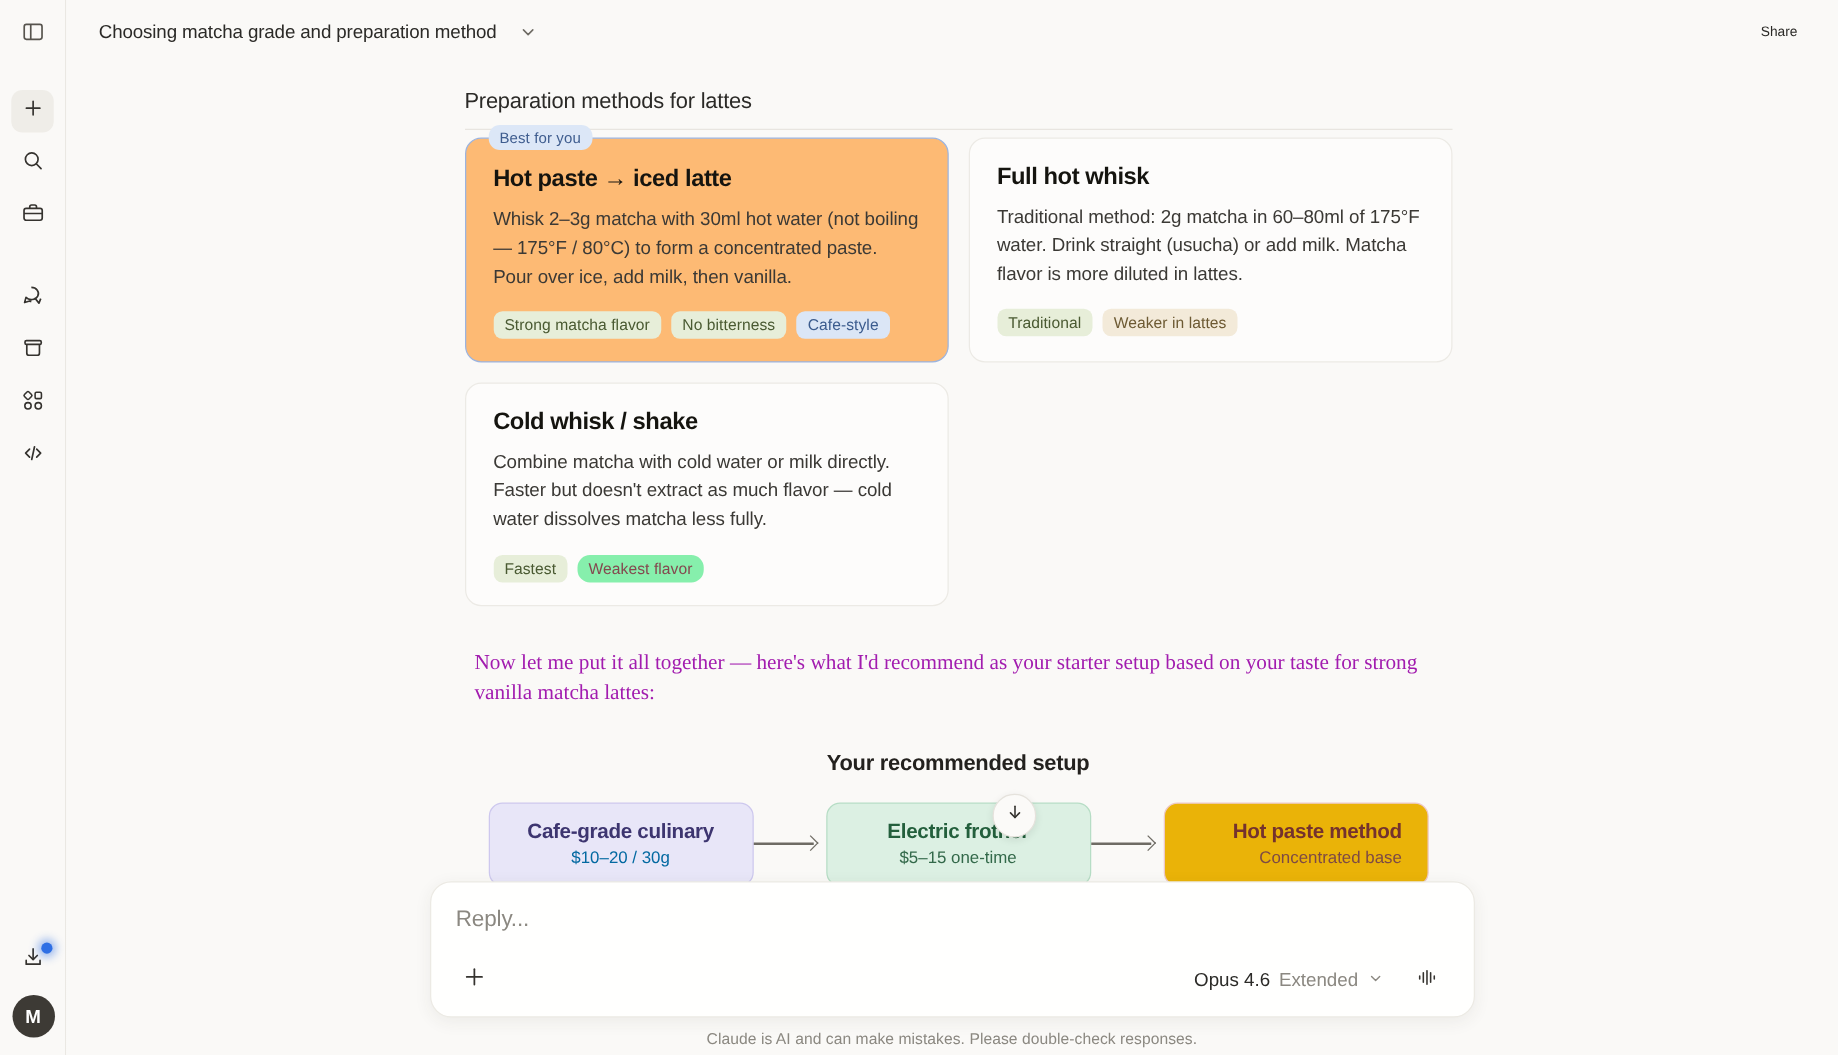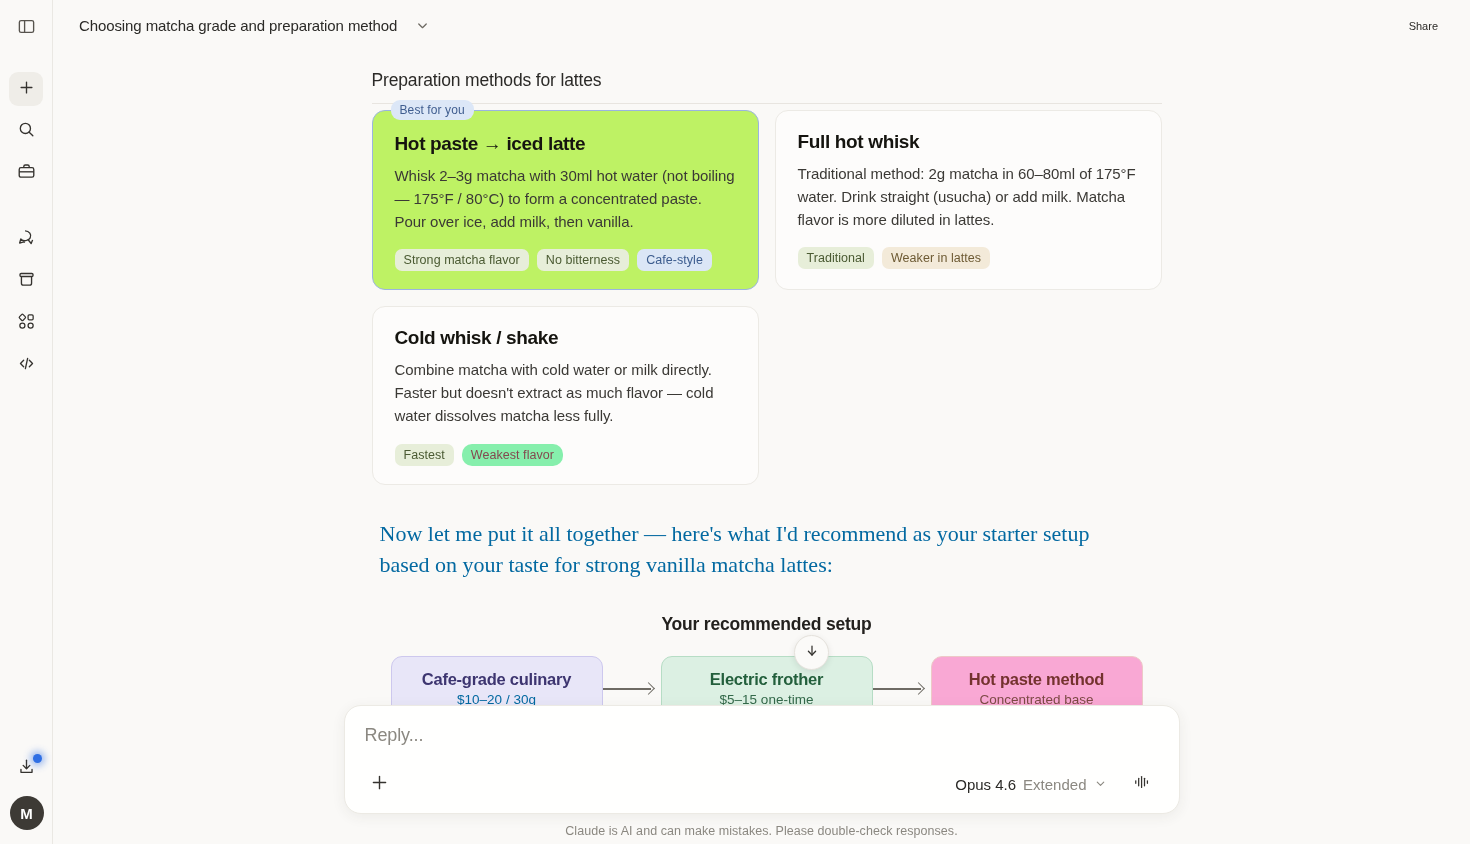--- a/index.html
+++ b/index.html
@@ -96,21 +96,21 @@
 
   .card {
     background: #fdfcfb;
     border: 1px solid #eceae5;
     border-radius: 13px;
     padding: 20px 22px 18px 22px;
     position: relative;
   }
   .card.featured {
     border: 1.6px solid #9bb4e0;
-    background: #bef264;
+    background: #fdba74;
     padding-top: 22px;
   }
   .badge {
     position: absolute; top: -11px; left: 18px;
     background: #dce7f7; color: #3f5d8f;
     font-size: 12px; padding: 3px 9px; border-radius: 9px;
     letter-spacing: .1px;
   }
   .card h3 {
     font-size: 19px; font-weight: 700; letter-spacing: -0.35px;
@@ -125,42 +125,42 @@
     font-size: 12.5px; padding: 4px 9px; border-radius: 7px;
     letter-spacing: .05px; white-space: nowrap;
   }
   .tag.green { background: #e7eed9; color: #4a5a32; }
   .tag.blue  { background: #dbe6f6; color: #3c5c8e; }
   .tag.amber { background: #f3ead9; color: #6d5a33; }
   .tag.rose  { background: #86efac; color: #84484f; border-radius: 10px; }
 
   .para {
     font-family: "Liberation Serif", serif;
-    font-size: 22px; line-height: 1.44; color: #0369a1;
+    font-size: 17px; line-height: 1.44; color: #a21caf;
     margin: 33px 0 0 8px; width: 760px;
   }
 
   
   .flow-wrap { margin-top: 33px; text-align: center; }
   .flow-title {
     font-size: 17.5px; font-weight: 600; color: #23211e;
     letter-spacing: -0.2px; margin-bottom: 21px;
   }
   .flow { display: flex; align-items: center; justify-content: center; }
   .fbox {
     border-radius: 11px; padding: 13px 20px 15px 20px;
     min-width: 212px; text-align: center;
   }
   .fbox .ft { font-size: 16.5px; font-weight: 700; letter-spacing: -0.25px; }
   .fbox .fs { font-size: 13.5px; margin-top: 3px; }
   .fbox.purple { background: #e8e6f8; border: 1px solid #cdc8ee; }
   .fbox.purple .ft { color: #3d3570; } .fbox.purple .fs { color: #0369a1; }
   .fbox.green { background: #dcf0e3; border: 1px solid #b6ddc5; }
   .fbox.green .ft { color: #235f3c; } .fbox.green .fs { color: #33694a; }
-  .fbox.pink { background: #f9a8d4; border: 1px solid #edc9c7; }
+  .fbox.pink { background: #eab308; border: 1px solid #edc9c7; text-align: right; }
   .fbox.pink .ft { color: #74322e; } .fbox.pink .fs { color: #7d4a45; }
   .arrow { width: 58px; height: 14px; position: relative; flex: 0 0 58px; }
   .arrow:before {
     content: ""; position: absolute; top: 6px; left: 0; width: 48px; height: 1.6px;
     background: #6e6b64;
   }
   .arrow:after {
     content: ""; position: absolute; top: 2px; right: 8px;
     width: 8px; height: 8px; border-top: 1.6px solid #6e6b64; border-right: 1.6px solid #6e6b64;
     transform: rotate(45deg);

